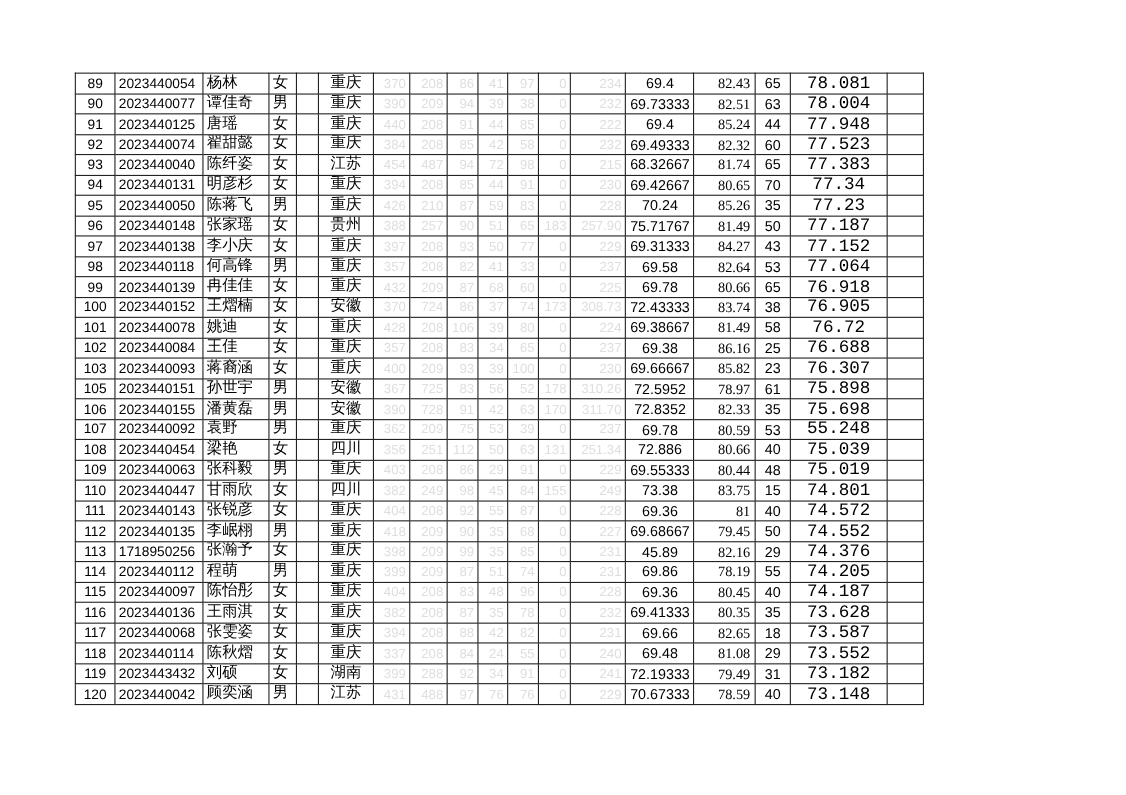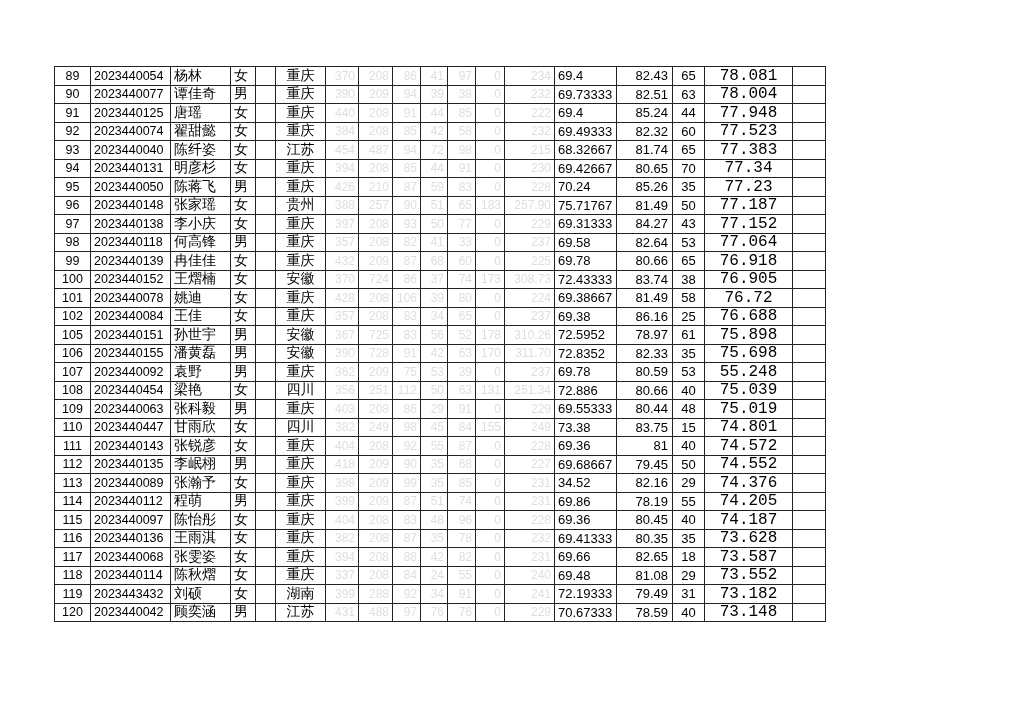--- a/index.html
+++ b/index.html
@@ -5,21 +5,21 @@
   html,body{margin:0;padding:0;}
   body{
     width:1024px;height:723px;
     background:#ffffff;
     font-family:"Liberation Sans", sans-serif;
     position:relative;
     overflow:hidden;
   }
   .sheet{
     position:absolute;
-    left:54px;top:66px;
+    left:68px;top:66px;
   }
   table{
     border-collapse:collapse;
     table-layout:fixed;
   }
   td{
     border:1px solid #222222;
     height:17.5px;
     padding:0 2px;
     color:#000000;
@@ -34,22 +34,22 @@
   .w-f1{width:33px;}   .w-f2{width:34px;}   .w-f3{width:28px;}
   .w-f4{width:27px;}   .w-f5{width:28px;}   .w-f6{width:29px;}
   .w-f7{width:50px;}   .w-s1{width:62px;}   .w-s2{width:56px;}
   .w-s3{width:32px;}   .w-s4{width:88px;}   .w-end{width:33px;}
   
   .c-num{text-align:center;font-size:12.5px;}
   .c-id{text-align:left;font-size:12.5px;padding-left:3px;margin-top:35px;}
   .c-cjk{text-align:left;font-size:14px;font-family:"Liberation Serif", serif;padding-left:3px;}
   .c-prov{text-align:center;font-size:14px;font-family:Liberation Serif, serif;}
   .c-faint{text-align:right;font-size:12px;color:#dedede;padding-right:3px;}
-  .c-s1{text-align:left;font-size:13px;padding-left:3px;}
-  .c-s2{text-align:right;font-size:13px;padding-right:4px;}
+  .c-s1{text-align:center;font-size:13px;padding-left:3px;}
+  .c-s2{text-align:right;font-size:13px;padding-right:4px;font-family:Liberation Serif, serif;}
   .c-s3{text-align:center;font-size:13px;}
   .c-s4{text-align:center;font-size:16px;font-family:Liberation Mono, monospace;letter-spacing:0px;}
   .c-blank{}
 </style>
 </head>
 <body>
 
 <div class="sheet">
   <table>
     <colgroup>
@@ -347,20 +347,40 @@
           <td class="c-faint">65</td>
           <td class="c-faint">0</td>
           <td class="c-faint">237</td>
           <td class="c-s1">69.38</td>
           <td class="c-s2">86.16</td>
           <td class="c-s3">25</td>
           <td class="c-s4">76.688</td>
           <td class="c-blank"></td>
         </tr>
         <tr>
+          <td class="c-num">103</td>
+          <td class="c-id">2023440093</td>
+          <td class="c-cjk">蒋裔涵</td>
+          <td class="c-cjk">女</td>
+          <td class="c-blank"></td>
+          <td class="c-prov">重庆</td>
+          <td class="c-faint">400</td>
+          <td class="c-faint">209</td>
+          <td class="c-faint">93</td>
+          <td class="c-faint">39</td>
+          <td class="c-faint">100</td>
+          <td class="c-faint">0</td>
+          <td class="c-faint">230</td>
+          <td class="c-s1">69.66667</td>
+          <td class="c-s2">85.82</td>
+          <td class="c-s3">23</td>
+          <td class="c-s4">76.307</td>
+          <td class="c-blank"></td>
+        </tr>
+        <tr>
           <td class="c-num">105</td>
           <td class="c-id">2023440151</td>
           <td class="c-cjk">孙世宇</td>
           <td class="c-cjk">男</td>
           <td class="c-blank"></td>
           <td class="c-prov">安徽</td>
           <td class="c-faint">367</td>
           <td class="c-faint">725</td>
           <td class="c-faint">83</td>
           <td class="c-faint">56</td>
@@ -508,33 +528,33 @@
           <td class="c-faint">0</td>
           <td class="c-faint">227</td>
           <td class="c-s1">69.68667</td>
           <td class="c-s2">79.45</td>
           <td class="c-s3">50</td>
           <td class="c-s4">74.552</td>
           <td class="c-blank"></td>
         </tr>
         <tr>
           <td class="c-num">113</td>
-          <td class="c-id">2023440089</td>
+          <td class="c-id">1718950256</td>
           <td class="c-cjk">张瀚予</td>
           <td class="c-cjk">女</td>
           <td class="c-blank"></td>
           <td class="c-prov">重庆</td>
           <td class="c-faint">398</td>
           <td class="c-faint">209</td>
           <td class="c-faint">99</td>
           <td class="c-faint">35</td>
           <td class="c-faint">85</td>
           <td class="c-faint">0</td>
           <td class="c-faint">231</td>
-          <td class="c-s1">34.52</td>
+          <td class="c-s1">45.89</td>
           <td class="c-s2">82.16</td>
           <td class="c-s3">29</td>
           <td class="c-s4">74.376</td>
           <td class="c-blank"></td>
         </tr>
         <tr>
           <td class="c-num">114</td>
           <td class="c-id">2023440112</td>
           <td class="c-cjk">程萌</td>
           <td class="c-cjk">男</td>

